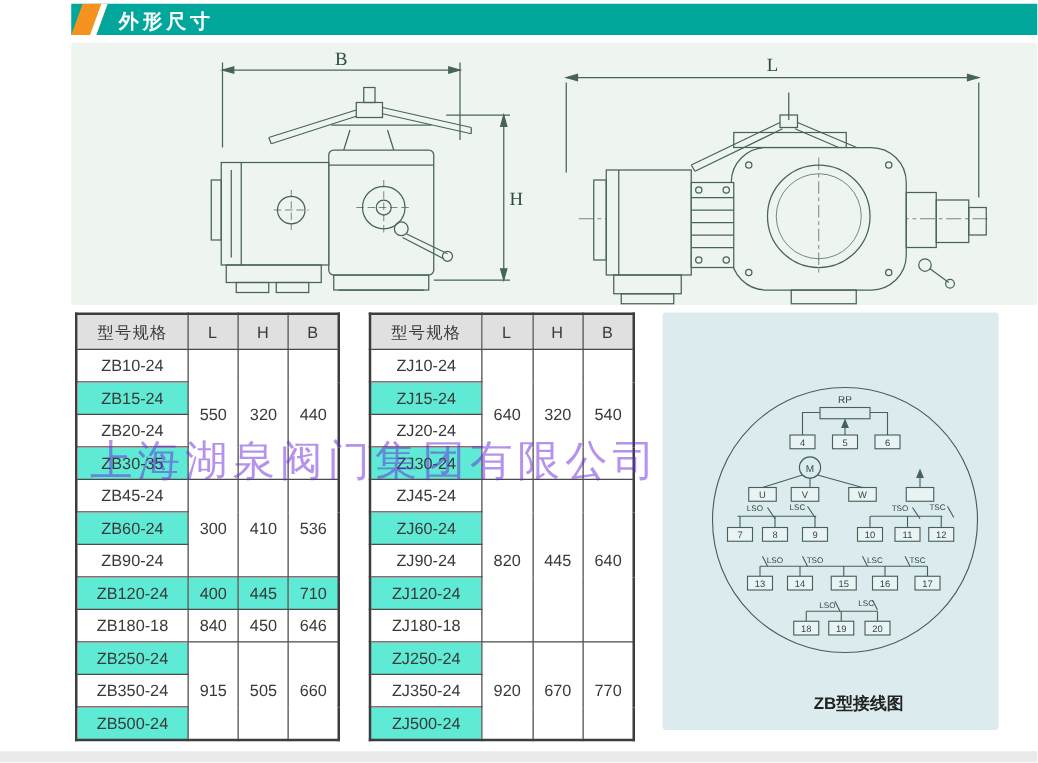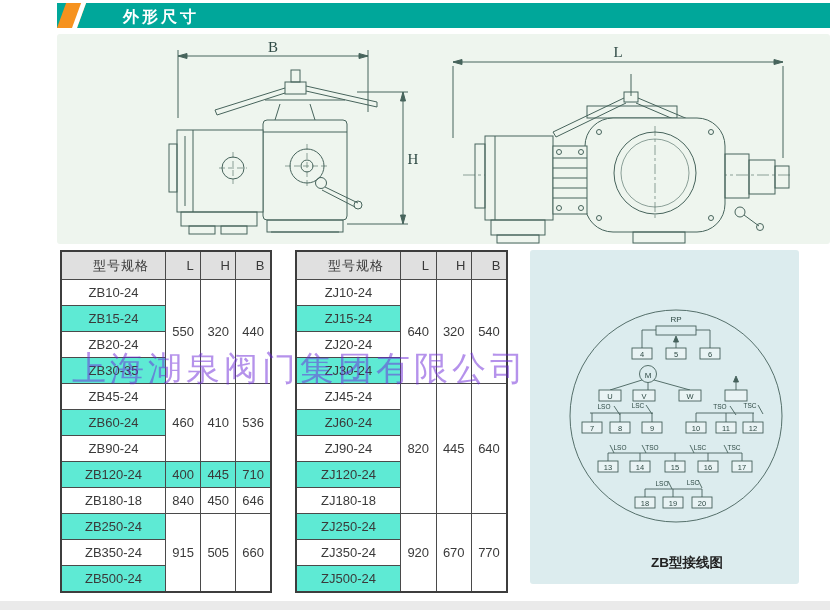--- a/index.html
+++ b/index.html
@@ -16,42 +16,42 @@
   .mark-orange{
     position:absolute;left:0;top:0;width:20px;height:25px;
     background:#f6921e;transform:skewX(-20deg);transform-origin:bottom left;
   }
   .mark-slash{
     position:absolute;left:15px;top:0;width:5px;height:25px;
     background:#ffffff;transform:skewX(-20deg);transform-origin:bottom left;
   }
   .header-title{
     position:absolute;left:38px;top:4px;color:#ffffff;
-    font-size:16px;font-weight:bold;letter-spacing:3px;margin-left:28px;
+    font-size:16px;font-weight:bold;letter-spacing:3px;
   }
   
   .drawing-panel{
     position:absolute;left:57px;top:34px;width:773px;height:210px;
     background:#eef5ee;border-radius:3px;
   }
   .draw-svg{position:absolute;}
   
   table.spec{
     position:absolute;top:250px;border-collapse:collapse;
     font-size:13px;color:#3a3a3a;background:#ffffff;
     border:2px solid #3d3d3d;table-layout:fixed;
   }
   #table-zb{left:60px;width:212px;}
   #table-zj{left:295px;width:213px;}
   table.spec th,table.spec td{
     border:1px solid #4a4a4a;text-align:center;
     height:25px;padding:0;font-weight:normal;
     overflow:hidden;white-space:nowrap;
   }
-  table.spec th{height:27px;background:#e0e0e0;letter-spacing:1px;padding-left:15px;}
+  table.spec th{height:27px;background:#e0e0e0;letter-spacing:1px;}
   table.spec .model-col{width:88px;}
   table.spec td.shade{background:#5eead4;}
   
   .wiring-panel{
     position:absolute;left:530px;top:250px;width:269px;height:334px;
     background:#dcecee;border-radius:3px;
   }
   
   .watermark{
     position:absolute;left:72px;top:346px;z-index:5;
@@ -192,21 +192,21 @@
         <td class="model-col shade">ZB15-24</td>
       </tr>
       <tr>
         <td class="model-col">ZB20-24</td>
       </tr>
       <tr>
         <td class="model-col shade">ZB30-35</td>
       </tr>
       <tr>
         <td class="model-col">ZB45-24</td>
-        <td rowspan="3">460</td>
+        <td rowspan="3">300</td>
         <td rowspan="3">410</td>
         <td rowspan="3">536</td>
       </tr>
       <tr>
         <td class="model-col shade">ZB60-24</td>
       </tr>
       <tr>
         <td class="model-col">ZB90-24</td>
       </tr>
       <tr>

